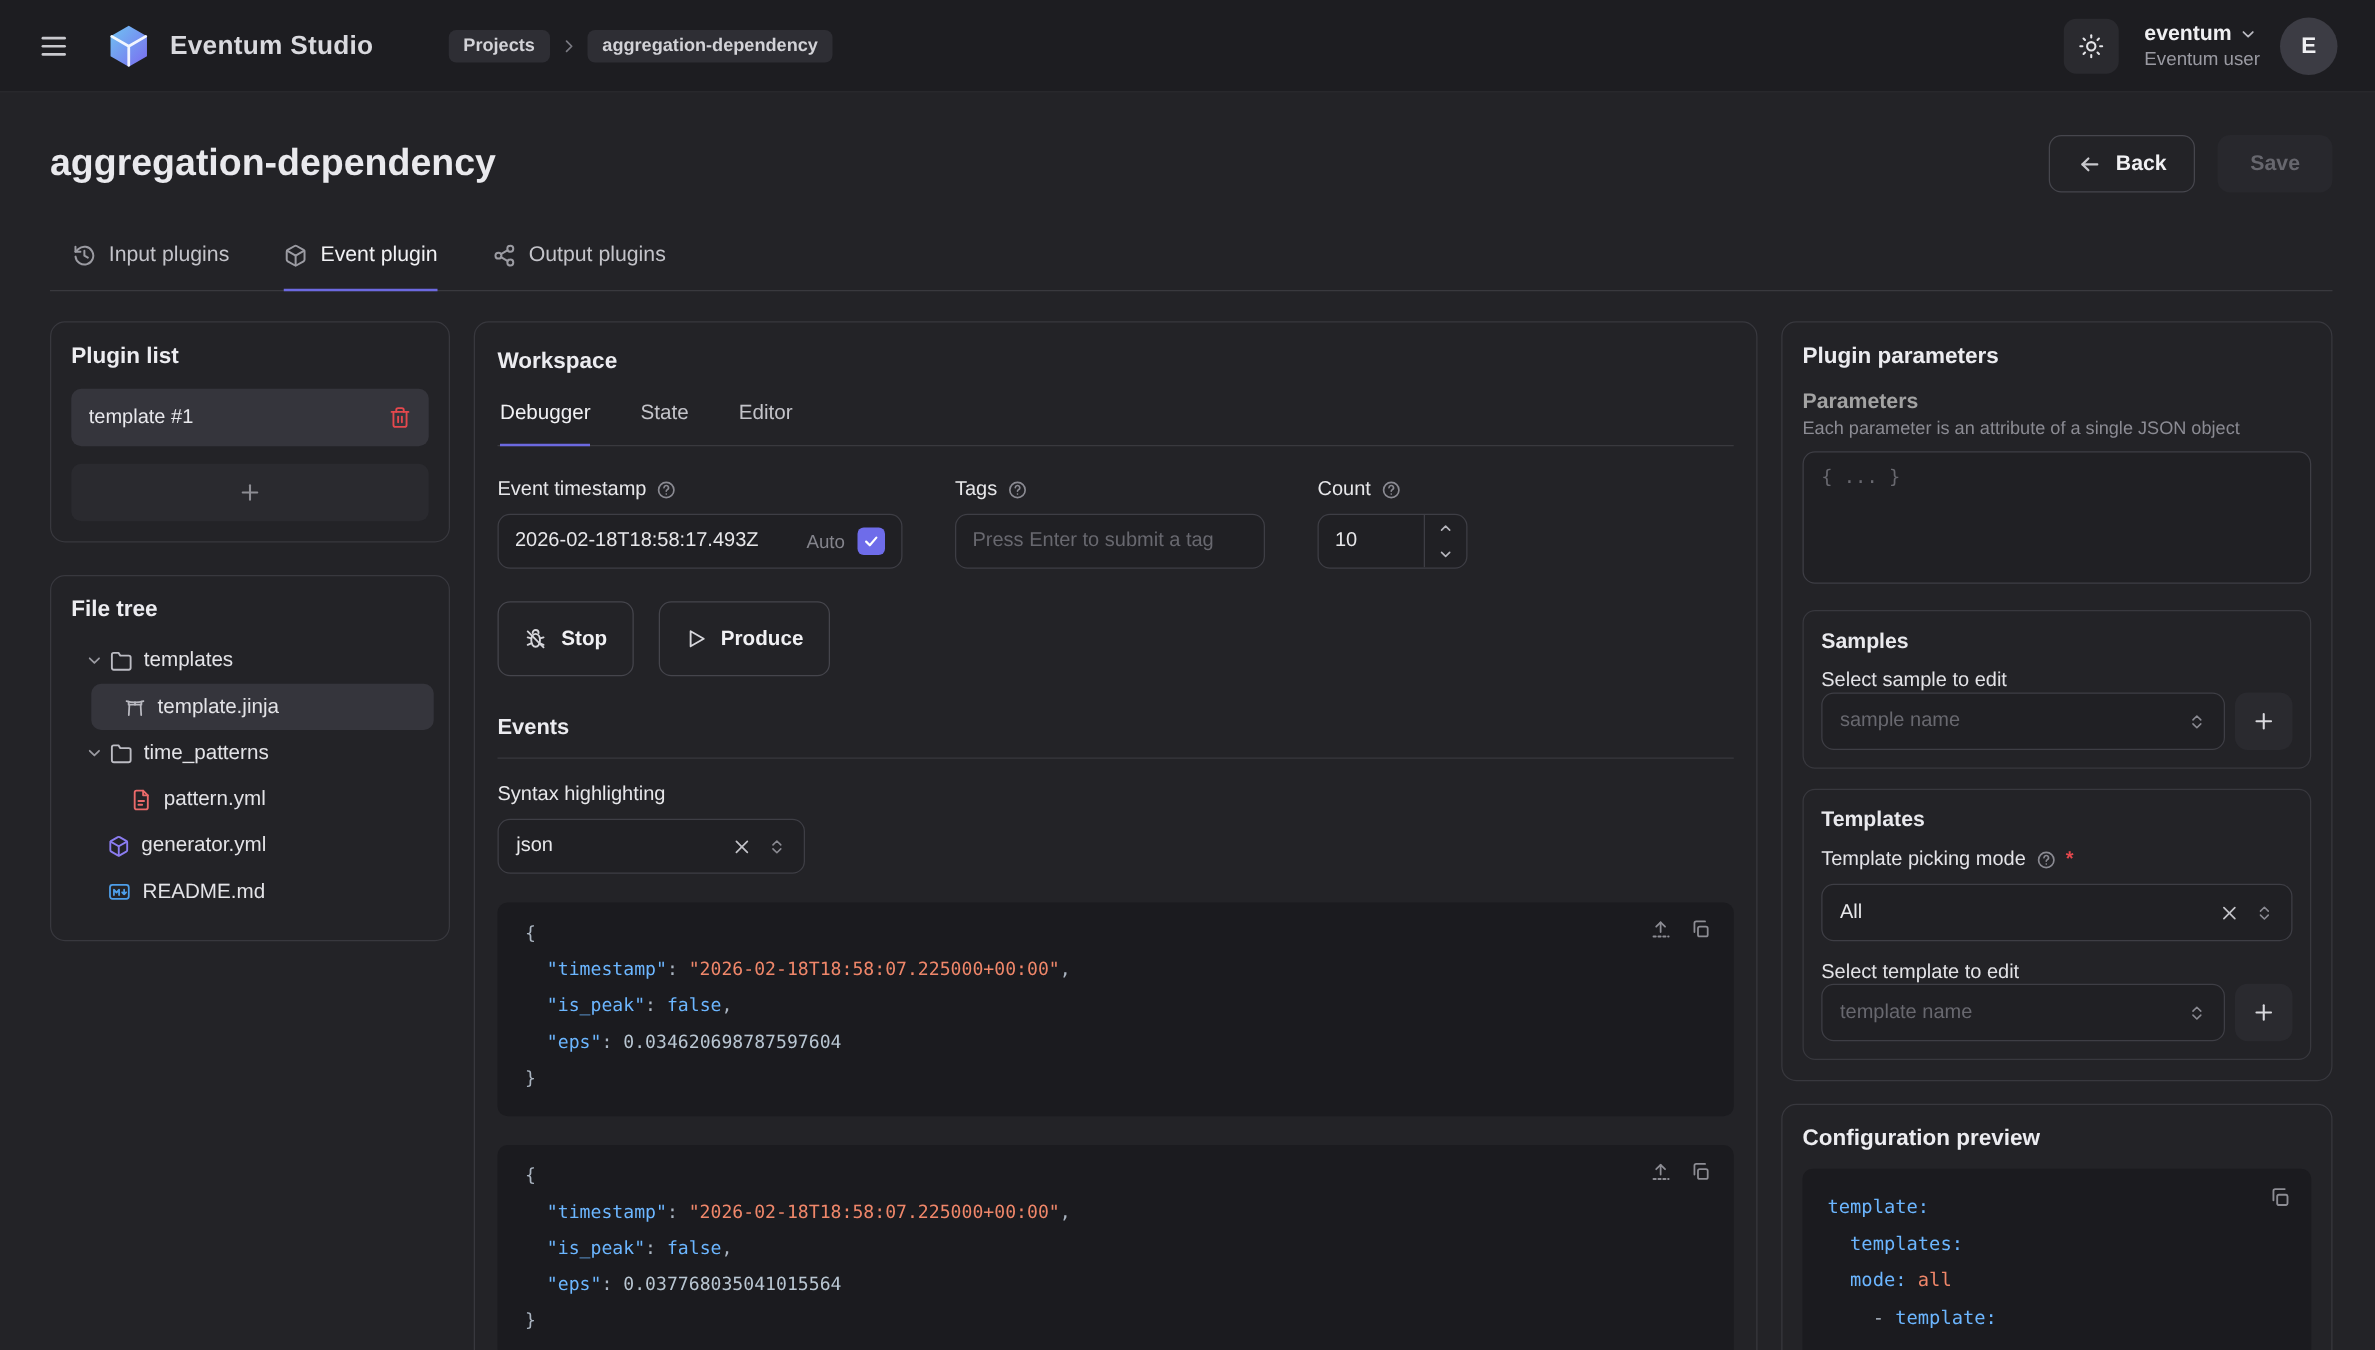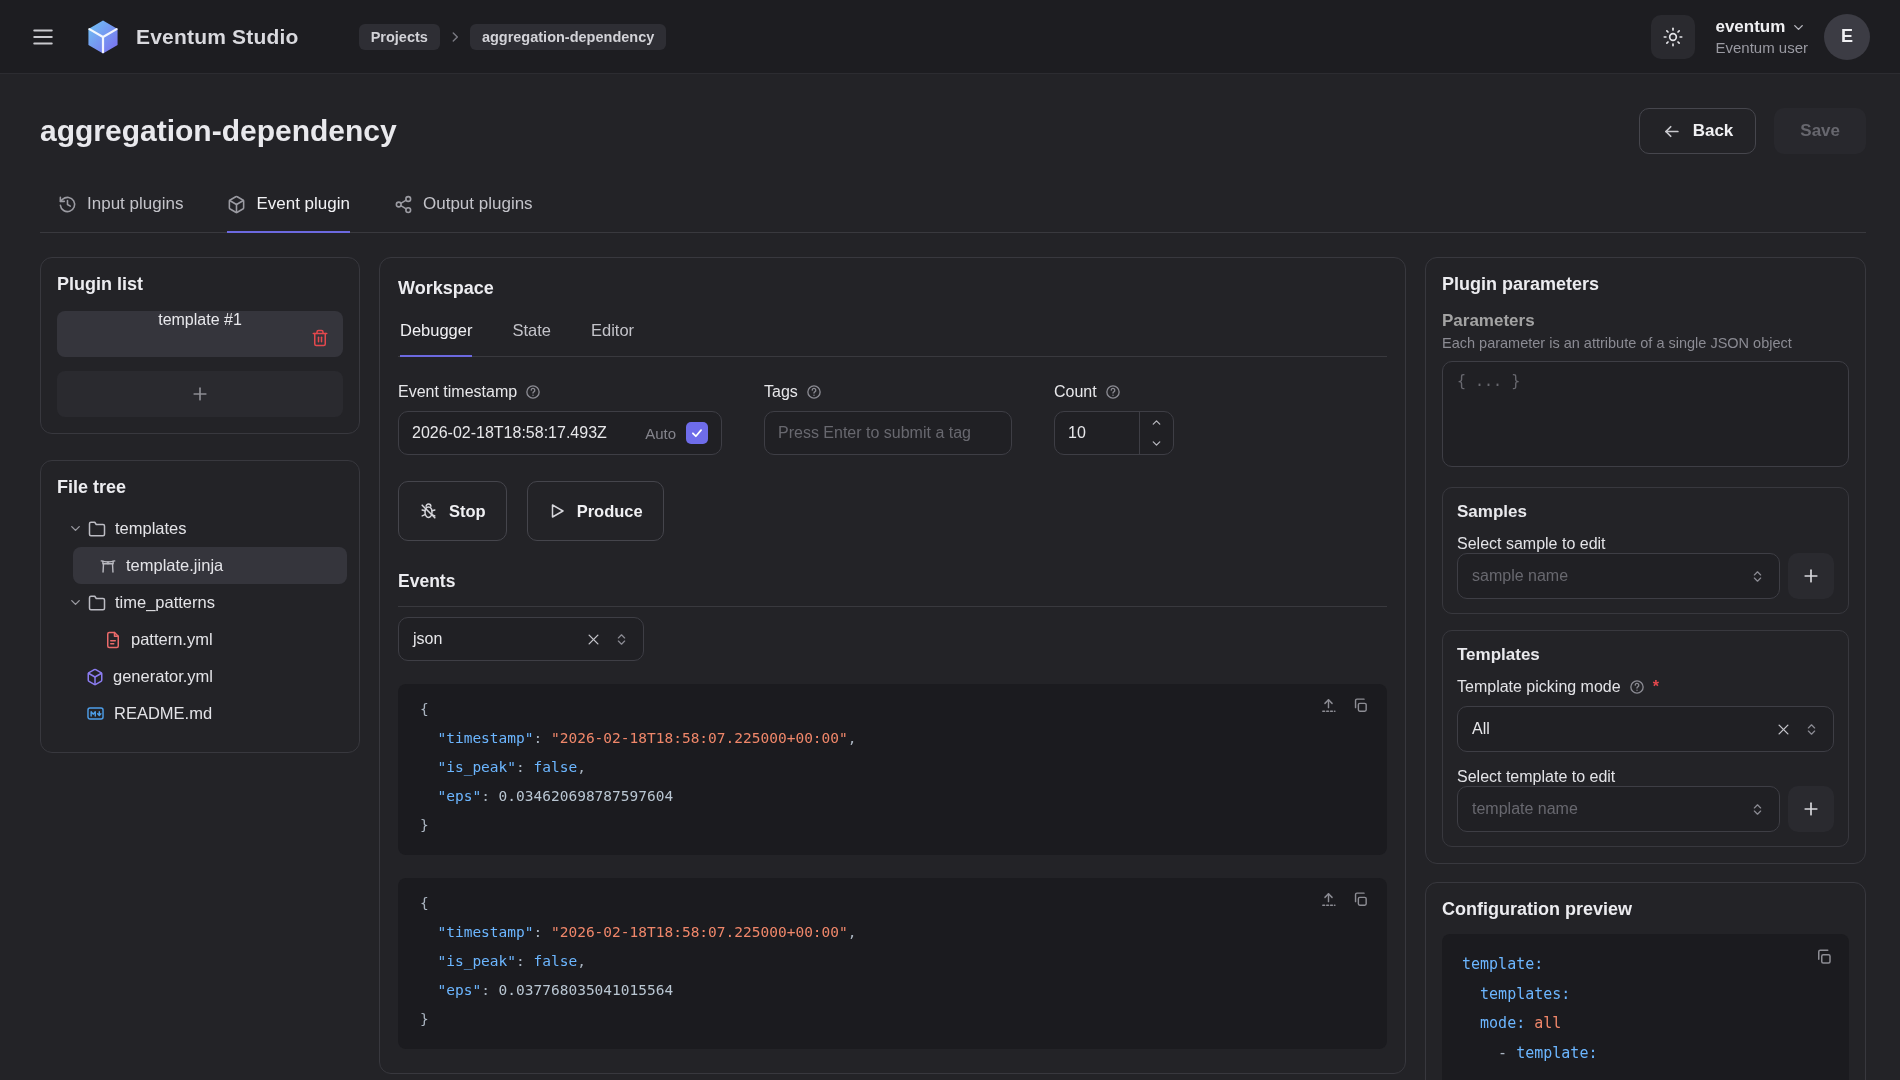--- a/index.html
+++ b/index.html
@@ -71,21 +71,21 @@
 
   .col-left { width:320px; flex:none; display:flex; flex-direction:column; gap:26px; }
   .col-center { flex:1 1 auto; min-width:0; }
   .col-right { width:441px; flex:none; display:flex; flex-direction:column; gap:18px; }
 
   
   .plugin-card { padding:16px; }
   .card-h { font-size:18px; font-weight:700; color:#ececf0; }
   .plugin-item {
     margin-top:16px; background:#35353c; border-radius:8px; height:46px;
-    display:flex; align-items:center; padding:0 14px; cursor:pointer;flex-direction:column;
+    display:flex; align-items:center; padding:0 14px; cursor:pointer;
   }
   .plugin-item-label { font-size:16px; color:#e8e8ec; }
   .trash { margin-left:auto; color:#e5484d; cursor:pointer; }
   .plus-row {
     margin-top:14px; background:#2a2a2f; border:none; border-radius:8px; height:46px; width:100%;
     display:flex; align-items:center; justify-content:center; color:#8d8d94; cursor:pointer;
   }
 
   
   .tree-card { padding:16px 12px 20px 16px; }
@@ -524,20 +524,21 @@
               <span>
                 <svg width="18" height="18" viewBox="0 0 24 24" fill="none" stroke="currentColor" stroke-width="2" stroke-linecap="round" stroke-linejoin="round">
                     <polygon points="6 4 20 12 6 20 6 4"></polygon>
                   </svg>
               </span>
               <span>Produce</span>
             </button>
           </div>
 
           <div class="events-h">Events</div>
+          <div class="syntax-lbl">Syntax highlighting</div>
           <div class="select syntax-sel">
             <span class="sel-val">json</span>
             <span class="sel-right">
               <span class="sel-x">
                 <svg width="15" height="15" viewBox="0 0 24 24" fill="none" stroke="currentColor" stroke-width="2.2" stroke-linecap="round">
                     <line x1="5" y1="5" x2="19" y2="19"></line>
                     <line x1="19" y1="5" x2="5" y2="19"></line>
                   </svg>
               </span>
               <span class="sel-ud">

